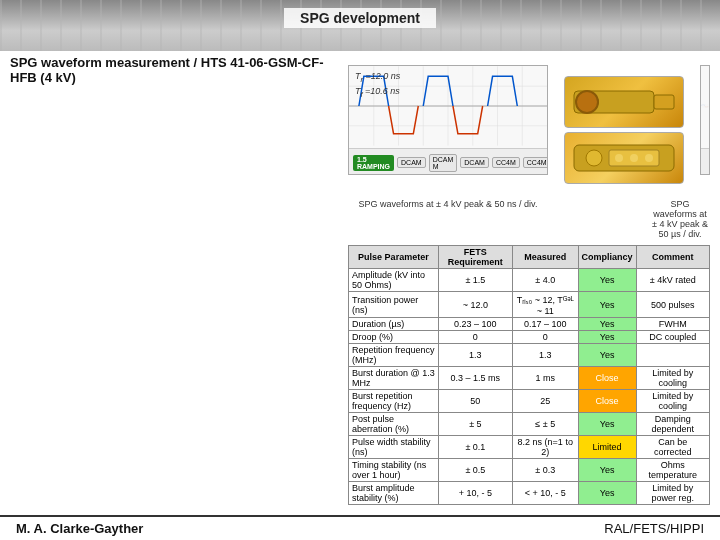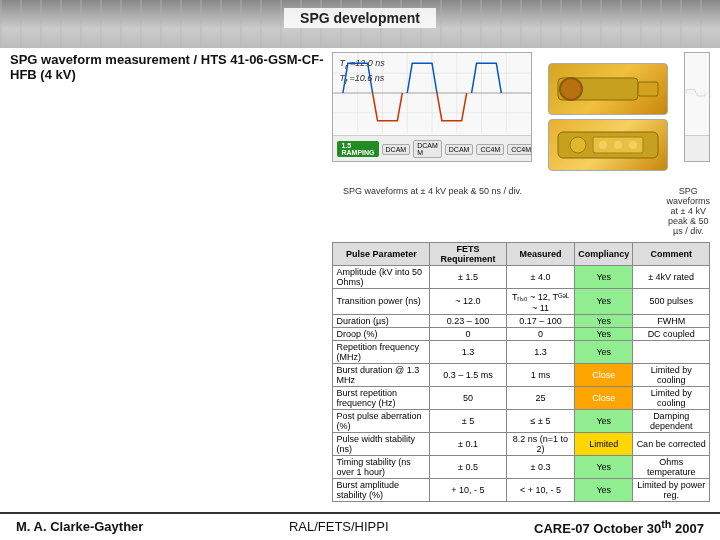--- a/index.html
+++ b/index.html
@@ -233,21 +233,21 @@
     <div class="header-title">SPG development</div>
   </div>
 
   <div class="content">
     <div class="subtitle">SPG waveform measurement / HTS 41-06-GSM-CF-HFB (4 kV)</div>
 
     <div class="main-row">
 
       <div style="display:flex; flex-direction:column; flex:1; gap:4px;">
 
-        <div style="display:flex; flex-direction:row; gap:6px; height:130px;">
+        <div style="display:flex; flex-direction:row; gap:6px; height:130px;margin-top:10px;">
 
           <div class="waveform-box" style="width:200px;">
             <svg class="waveform-svg" viewBox="0 0 200 80" style="height:80px;">
 
               <line x1="0" y1="20" x2="200" y2="20" stroke="#ddd" stroke-width="0.5"></line>
               <line x1="0" y1="40" x2="200" y2="40" stroke="#ddd" stroke-width="0.5"></line>
               <line x1="0" y1="60" x2="200" y2="60" stroke="#ddd" stroke-width="0.5"></line>
               <line x1="25" y1="0" x2="25" y2="80" stroke="#ddd" stroke-width="0.5"></line>
               <line x1="50" y1="0" x2="50" y2="80" stroke="#ddd" stroke-width="0.5"></line>
               <line x1="75" y1="0" x2="75" y2="80" stroke="#ddd" stroke-width="0.5"></line>
@@ -317,21 +317,21 @@
               <polyline points="10,40 15,10 85,10 90,40" fill="none" stroke="#0055cc" stroke-width="1.5"></polyline>
 
               <polyline points="100,40 105,65 170,65 175,40" fill="none" stroke="#cc3300" stroke-width="1.5"></polyline>
             </svg>
             <div class="waveform-buttons">
             </div>
           </div>
 
         </div>
 
-        <div style="display:flex; flex-direction:row; gap:22px; margin-bottom:2px;">
+        <div style="display:flex; flex-direction:row; gap:6px; margin-bottom:2px;">
           <div style="width:200px; text-align:center; font-size:9px; color:#333;">SPG waveforms at ± 4 kV peak &amp; 50 ns / div.</div>
           <div style="width:90px;"></div>
           <div style="flex:1; text-align:center; font-size:9px; color:#333;">SPG waveforms at ± 4 kV peak &amp; 50 µs / div.</div>
         </div>
 
         <div class="table-wrapper">
           <table class="data-table">
             <thead>
               <tr>
                 <th>Pulse Parameter</th>
@@ -423,18 +423,15 @@
           </table>
         </div>
 
       </div>
     </div>
   </div>
 
   <div class="footer">
     <div class="footer-left">M. A. Clarke-Gayther</div>
     <div class="footer-center">RAL/FETS/HIPPI</div>
-    <div class="footer-right">
-      CARE-07 October 30<sup>th</sup> 2007
-    </div>
   </div>
 
 </div>
 
 </body></html>

